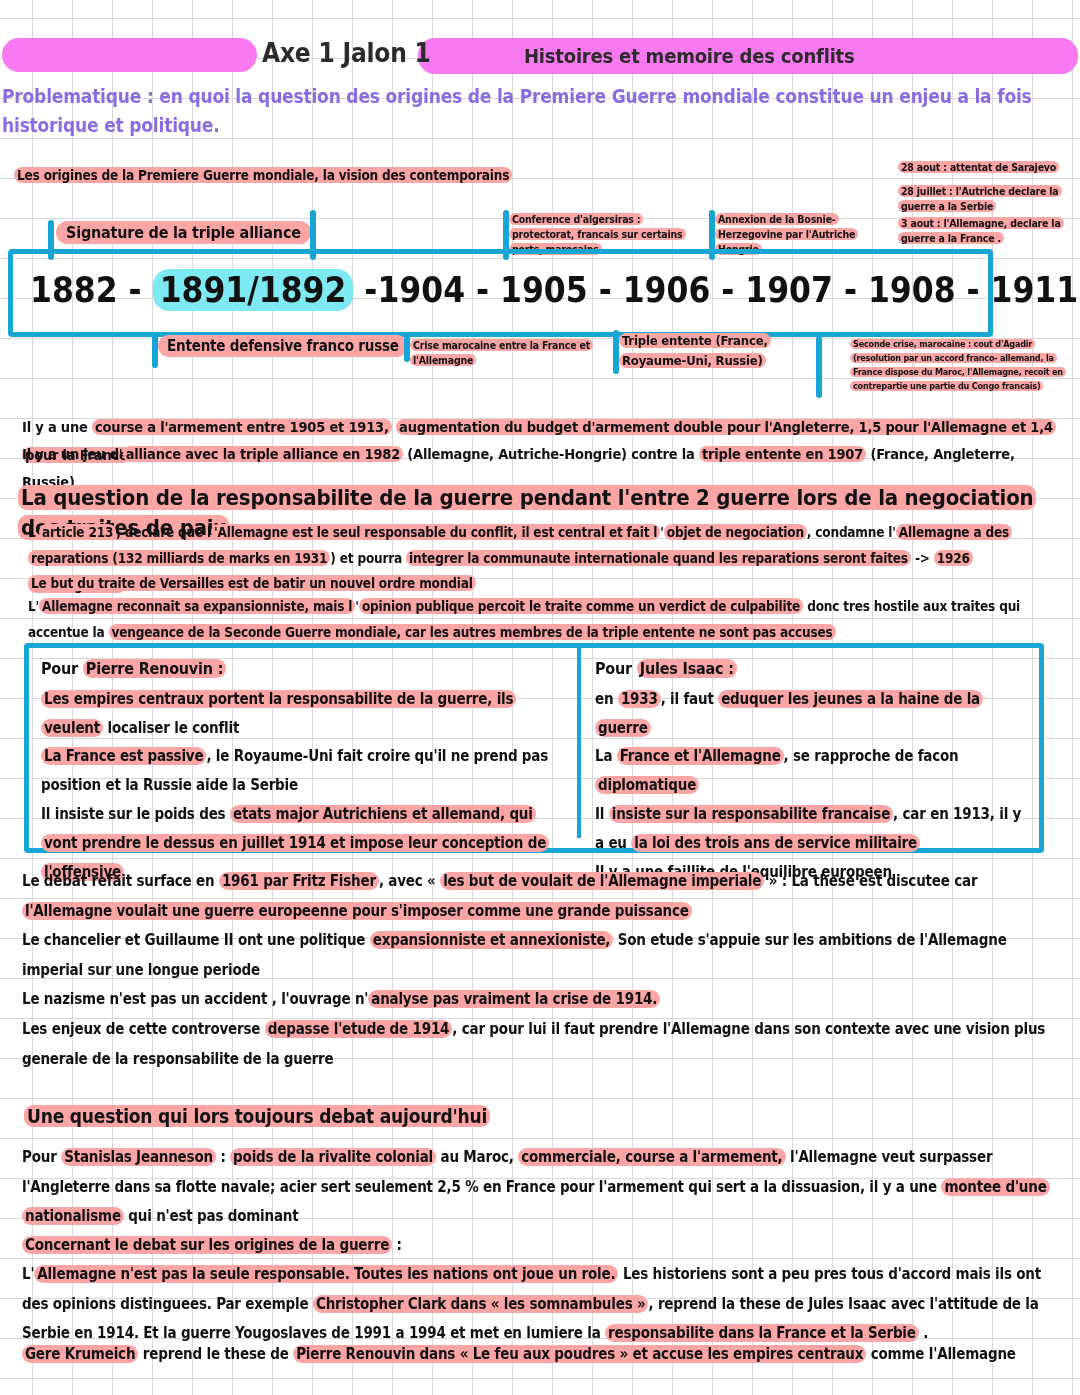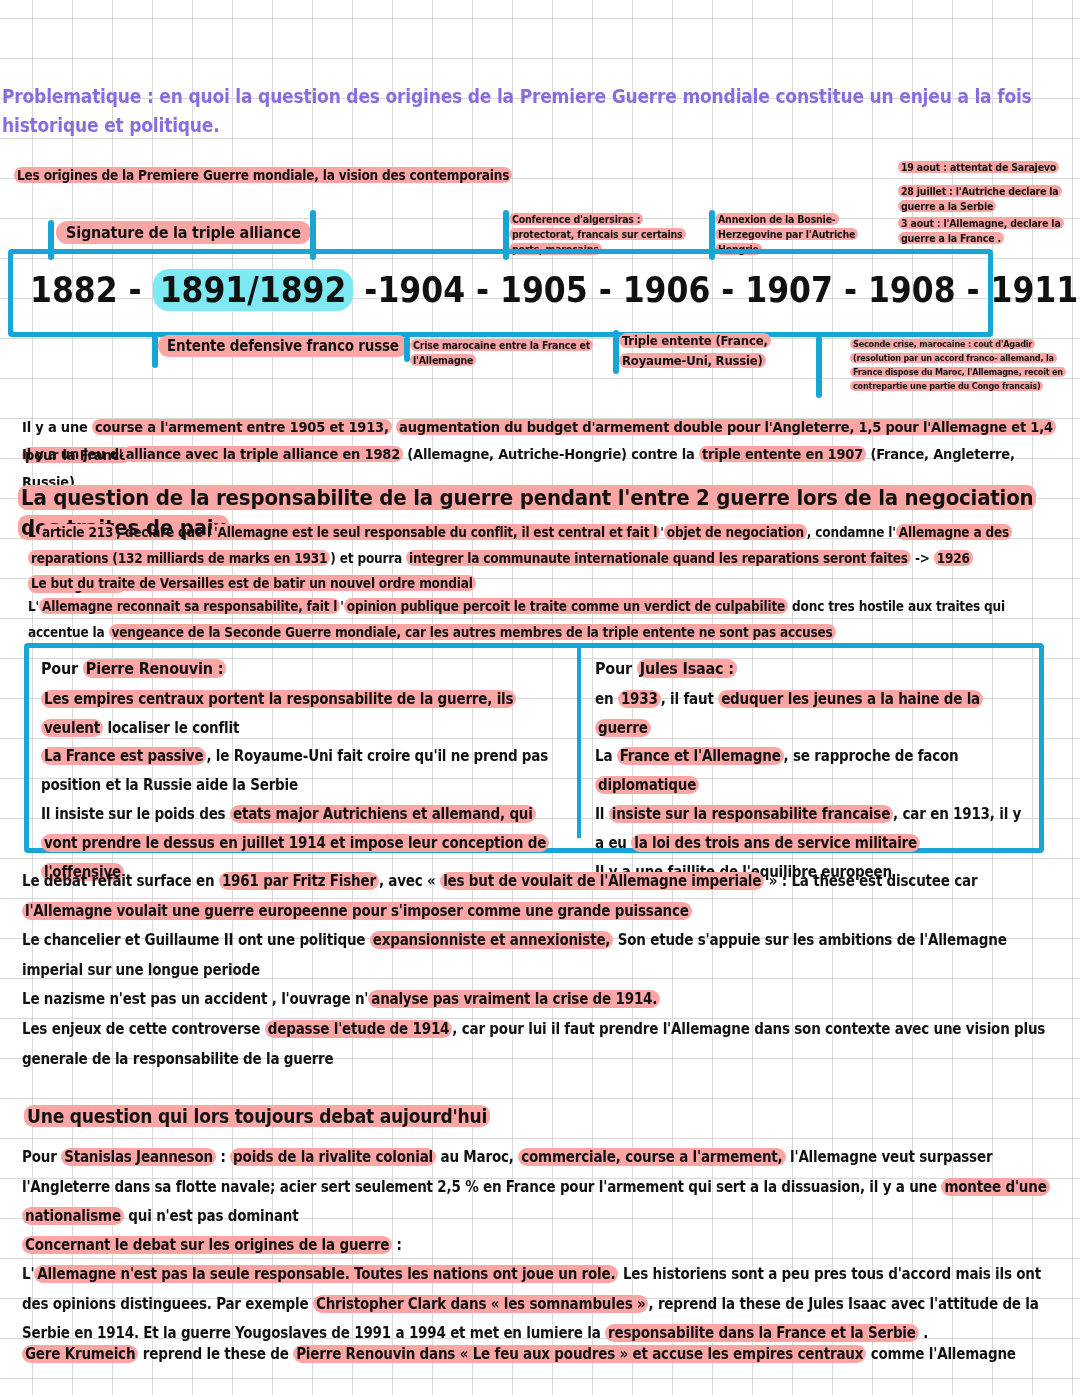--- a/index.html
+++ b/index.html
@@ -89,29 +89,35 @@
   .colR{left:566px;width:430px;}
   .colhead{font-size:16px;}
 </style>
 </head>
 <body>
 
 <div id="grid"></div>
 
 <div id="page">
 
+  <div class="hdr">
+    <div class="bar1"></div>
+    <div class="bar2"></div>
+    <div class="ink t1">Axe 1 Jalon 1</div>
+    <div class="ink t2">Histoires et memoire des conflits</div>
+  </div>
 
   <div class="ink problematique">Problematique : en quoi la question des origines de la Premiere Guerre mondiale constitue un enjeu a la fois historique et politique.</div>
 
   <div class="ink sec-title" style="left:14px;top:166px;">
     <span class="hl">Les origines de la Premiere Guerre mondiale, la vision des contemporains</span>
   </div>
 
   <div class="ink note" style="left:898px;top:160px;width:180px;">
-    <span class="hl">19 aout : attentat de Sarajevo</span>
+    <span class="hl">28 aout : attentat de Sarajevo</span>
   </div>
   <div class="ink note" style="left:898px;top:184px;width:180px;">
     <span class="hl">28 juillet : l'Autriche declare la guerre a la Serbie</span>
   </div>
   <div class="ink note" style="left:898px;top:216px;width:182px;">
     <span class="hl">3 aout : l'Allemagne, declare la guerre a la France .</span>
   </div>
 
   <div class="tick" style="left:48px;top:220px;height:40px;"></div>
   <div class="ink" style="position:absolute;left:56px;top:222px;font-size:16px;">
@@ -166,21 +172,21 @@
     <span class="hl">La question de la responsabilite de la guerre pendant l'entre 2 guerre lors de la negociation des traites de paix</span>
   </div>
 
   <div class="ink" style="position:absolute;left:28px;top:519px;width:1030px;font-size:13.5px;line-height:1.95;">
     L'<span class="hl">article 213</span>, declare que l<span class="hl">'Allemagne est le seul responsable du conflit, il est central et fait l</span>'<span class="hl">objet de negociation</span>, condamne l'<span class="hl">Allemagne a des reparations (132 milliards de marks en 1931</span>) et pourra <span class="hl">integrer la communaute internationale quand les reparations seront faites</span> -&gt; <span class="hl">1926 Reintegration</span>
   </div>
   <div class="ink" style="position:absolute;left:28px;top:570px;width:1030px;font-size:13.5px;line-height:1.95;">
     <span class="hl">Le but du traite de Versailles est de batir un nouvel ordre mondial</span>
   </div>
   <div class="ink" style="position:absolute;left:28px;top:593px;width:1030px;font-size:13.5px;line-height:1.95;">
-    L'<span class="hl">Allemagne reconnait sa responsabilite, fait l</span>'<span class="hl">opinion publique percoit le traite comme un verdict de culpabilite</span> donc tres hostile aux traites qui accentue la <span class="hl">vengeance de la Seconde Guerre mondiale, car les autres membres de la triple entente ne sont pas accuses</span>
+    L'<span class="hl">Allemagne reconnait sa expansionniste, mais l</span>'<span class="hl">opinion publique percoit le traite comme un verdict de culpabilite</span> donc tres hostile aux traites qui accentue la <span class="hl">vengeance de la Seconde Guerre mondiale, car les autres membres de la triple entente ne sont pas accuses</span>
   </div>
 
   <div class="twobox">
     <div class="divider"></div>
 
     <div class="ink col colL">
       <div class="colhead">Pour <span class="hl">Pierre Renouvin :</span></div>
       <div><span class="hl">Les empires centraux portent la responsabilite de la guerre, ils veulent</span> localiser le conflit</div>
       <div><span class="hl">La France est passive</span>, le Royaume-Uni fait croire qu'il ne prend pas position et la Russie aide la Serbie</div>
       <div>Il insiste sur le poids des <span class="hl">etats major Autrichiens et allemand, qui vont prendre le dessus en juillet 1914 et impose leur conception de l'offensive</span></div>

